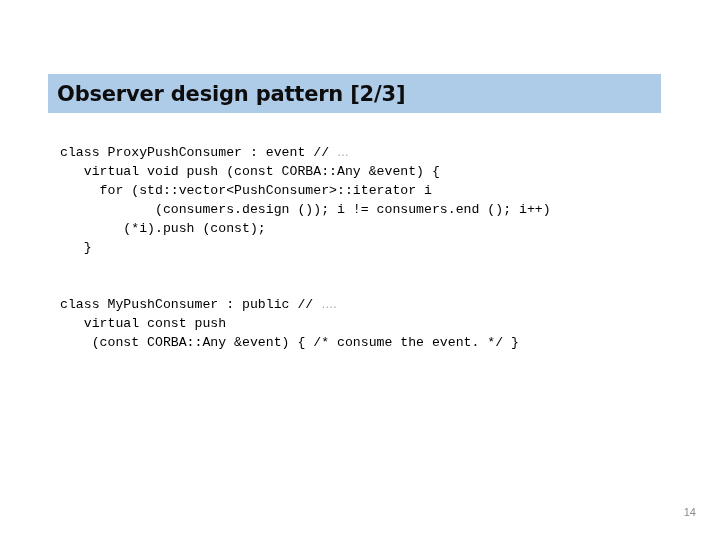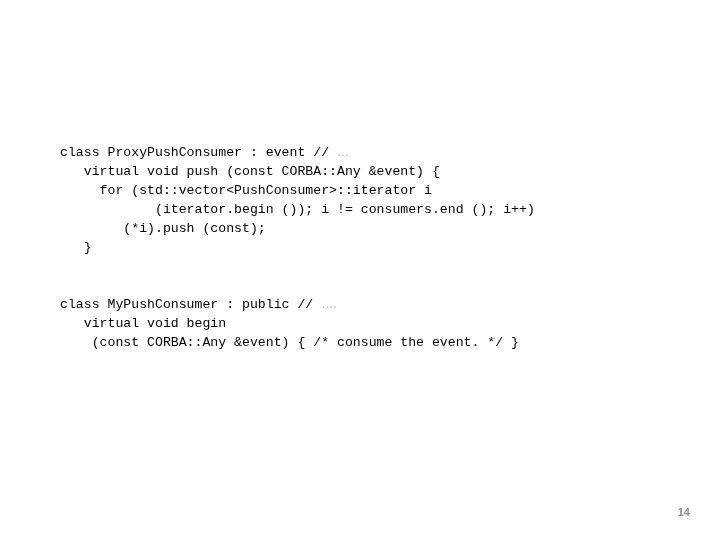--- a/index.html
+++ b/index.html
@@ -69,44 +69,46 @@
   }
   .ellip {
     color: #a9a9a9;
     font-family: "Liberation Sans", sans-serif;
     font-size: 12px;
   }
 
   
   .page-number {
     position: absolute;
-    right: 30px;
+    right: 24px;
     bottom: 22px;
     font-family: "Liberation Sans", sans-serif;
     font-size: 11px;
     color: #8c8c8c;
-    font-weight: bold;
   }
 </style>
 </head>
 <body>
 
 <div class="slide">
 
+  <div class="title-banner">
+    <span class="title-text">Observer design pattern [2/3]</span>
+  </div>
 
   <div class="code-area">
 
     <pre class="code-block block-one"><span class="code-line">class ProxyPushConsumer : event // </span><span class="ellip">…</span>
 <span class="code-line">   virtual void push (const CORBA::Any &amp;event) {</span>
 <span class="code-line">     for (std::vector&lt;PushConsumer&gt;::iterator i</span>
-<span class="code-line">            (iterator.begin ()); i != consumers.end (); i++)</span>
+<span class="code-line">            (consumers.design ()); i != consumers.end (); i++)</span>
 <span class="code-line">        (*i).push (const);</span>
 <span class="code-line">   }</span></pre>
 
     <pre class="code-block block-two"><span class="code-line">class MyPushConsumer : public // </span><span class="ellip">….</span>
-<span class="code-line">   virtual void begin</span>
+<span class="code-line">   virtual const push</span>
 <span class="code-line">    (const CORBA::Any &amp;event) { /* consume the event. */ }</span></pre>
 
   </div>
 
   <div class="page-number">14</div>
 
 </div>
 
 </body></html>

